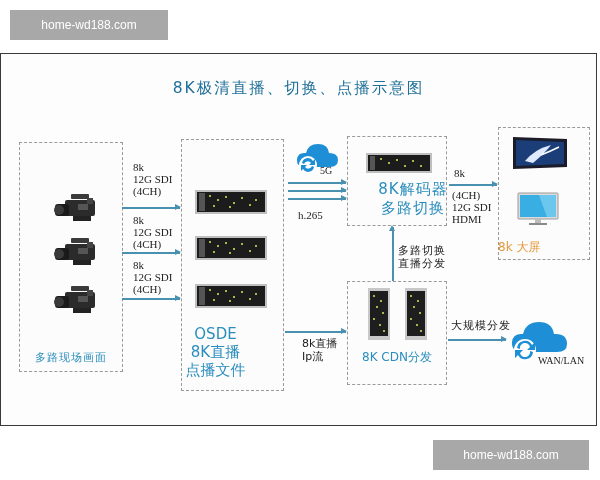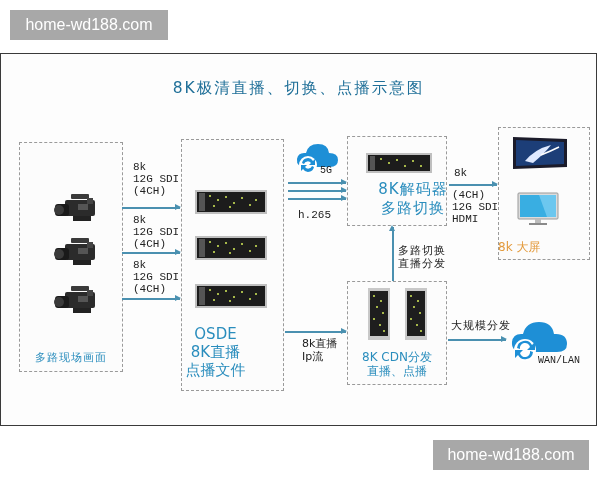--- a/index.html
+++ b/index.html
@@ -1,21 +1,21 @@
 <!DOCTYPE html>
 <html><head>
 <meta charset="utf-8">
 <style>
   * { box-sizing: border-box; margin: 0; padding: 0; }
   html, body { width: 600px; height: 480px; background: #ffffff; overflow: hidden; }
   body { position: relative; font-family: "DejaVu Sans", "Liberation Sans", sans-serif; }
 
   .watermark {
     position: absolute; background: #a8a8a8; color: #ffffff;
-    font-family: "Liberation Sans", sans-serif; font-size: 16px;
+    font-family: "Liberation Sans", sans-serif; font-size: 12px;
     display: flex; align-items: center; justify-content: center;
   }
   .wm-top { left: 10px; top: 10px; width: 158px; height: 30px; }
   .wm-bottom { left: 433px; top: 440px; width: 156px; height: 30px; }
 
   .frame {
     position: absolute; left: 0; top: 53px; width: 597px; height: 373px;
     border: 1.5px solid #3a3a3a; background: #fdfdfd;
   }
 
@@ -26,21 +26,21 @@
 
   .dbox { position: absolute; border: 1px dashed #9a9a9a; background: #fcfcfc; }
   .box-cameras { left: 19px; top: 142px; width: 104px; height: 230px; }
   .box-encoder { left: 181px; top: 139px; width: 103px; height: 252px; }
   .box-decoder { left: 347px; top: 136px; width: 100px; height: 90px; }
   .box-screens { left: 498px; top: 127px; width: 92px; height: 133px; }
   .box-cdn { left: 347px; top: 281px; width: 100px; height: 104px; }
 
   .blue-label { position: absolute; color: #2a8dbd; text-align: center; }
   .orange-label { position: absolute; color: #e39a3c; text-align: left; }
-  .dark-label { position: absolute; color: #222; font-family: Liberation Mono, monospace; font-size: 11px; line-height: 12px; }
+  .dark-label { position: absolute; color: #222; font-family: Liberation Serif, serif; font-size: 11px; line-height: 12px; }
   .cn-dark { position: absolute; color: #222; font-size: 11px; line-height: 13px; letter-spacing: 1px; }
 
   .arrow-h { position: absolute; height: 1.5px; background: #4a90b0; }
   .arrow-h::after {
     content: ""; position: absolute; right: -1px; top: -3px;
     border-left: 6px solid #4a90b0; border-top: 3.5px solid transparent; border-bottom: 3.5px solid transparent;
   }
   .arrow-v { position: absolute; width: 1.5px; background: #4a90b0; }
   .arrow-v::before {
     content: ""; position: absolute; top: -2px; left: -3px;
@@ -262,21 +262,20 @@
       <rect x="12" y="12" width="2" height="2"></rect>
       <rect x="8" y="18" width="2" height="2"></rect>
     <rect x="14" y="24" width="2" height="2"></rect>
       <rect x="5" y="30" width="2" height="2"></rect>
       <rect x="11" y="36" width="2" height="2"></rect>
       <rect x="15" y="42" width="2" height="2"></rect>
   </g>
 </svg>
 <div class="blue-label" style="left:347px; top:350px; width:100px; font-size:12px; line-height:14px;">
   <div>8K CDN分发</div>
-  <div>直播、点播</div>
 </div>
 
 <div class="cn-dark" style="left:451px; top:319px;">大规模分发</div>
 <div class="arrow-h" style="left:448px; top:339px; width:58px;"></div>
 <svg class="icon-svg" style="left:509px; top:318px;" width="62" height="46" viewBox="0 0 62 46">
   <path d="M14 34 Q2 34 3 24 Q4 15 14 16 Q17 4 30 4 Q43 4 45 16 Q58 15 58 26 Q58 34 48 34 Z" fill="#1e8fd6"></path>
   <circle cx="16" cy="32" r="11" fill="#ffffff"></circle>
   <path d="M8 30 A8 8 0 0 1 23 27 L26 24 L26 32 L18 32 L21 29 A5 5 0 0 0 11 31 Z" fill="#1e8fd6"></path>
   <path d="M24 34 A8 8 0 0 1 9 37 L6 40 L6 32 L14 32 L11 35 A5 5 0 0 0 21 33 Z" fill="#1e8fd6"></path>
 </svg>

